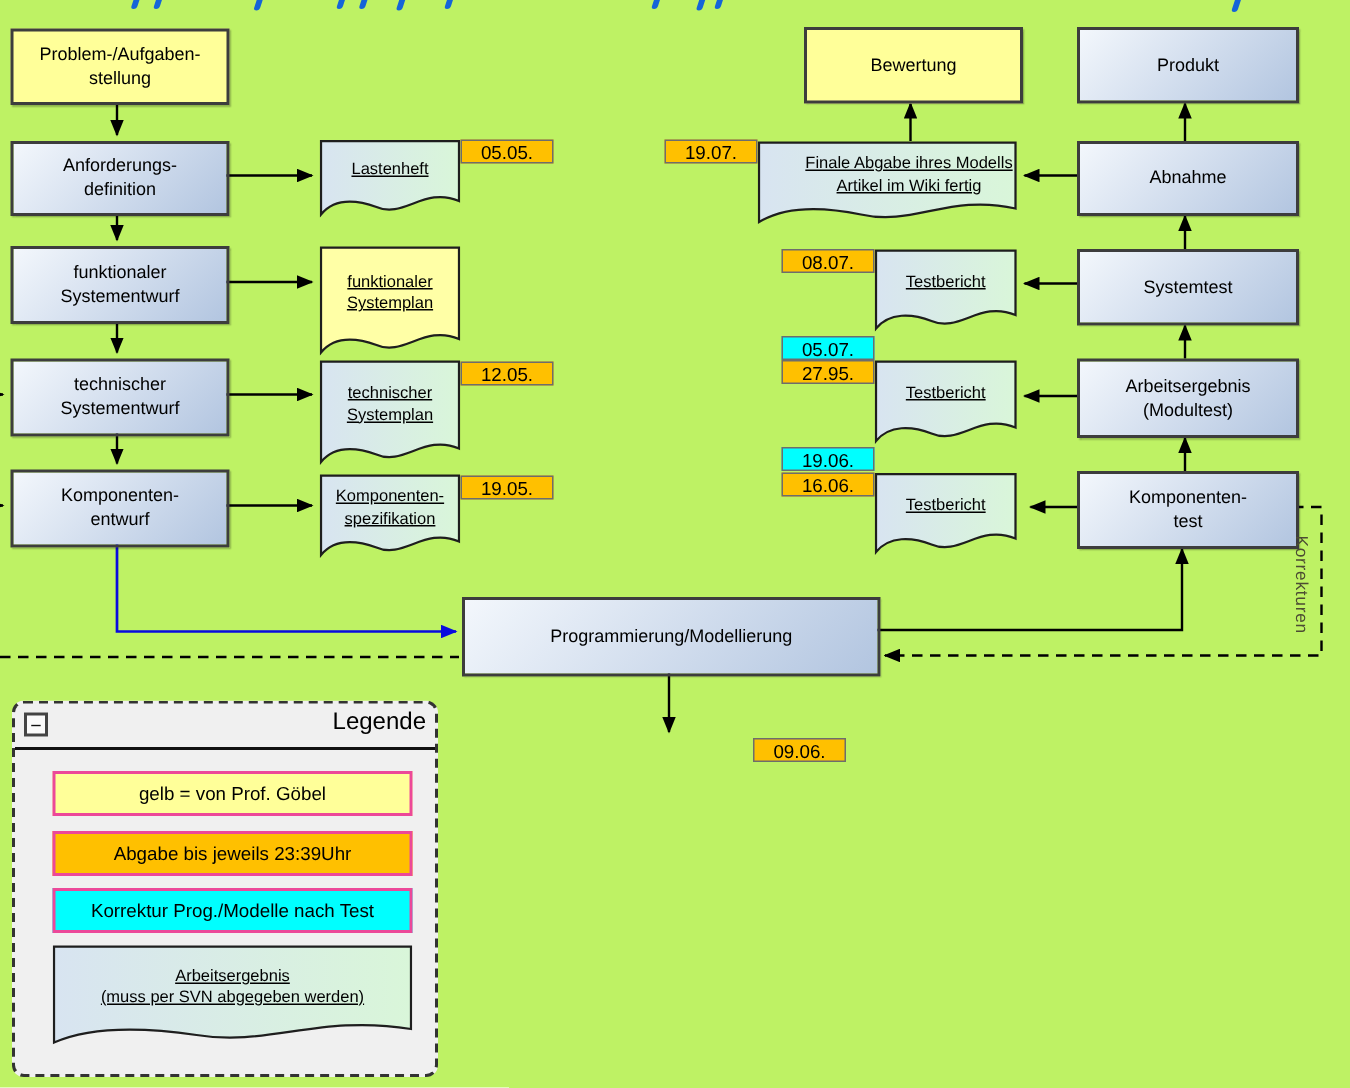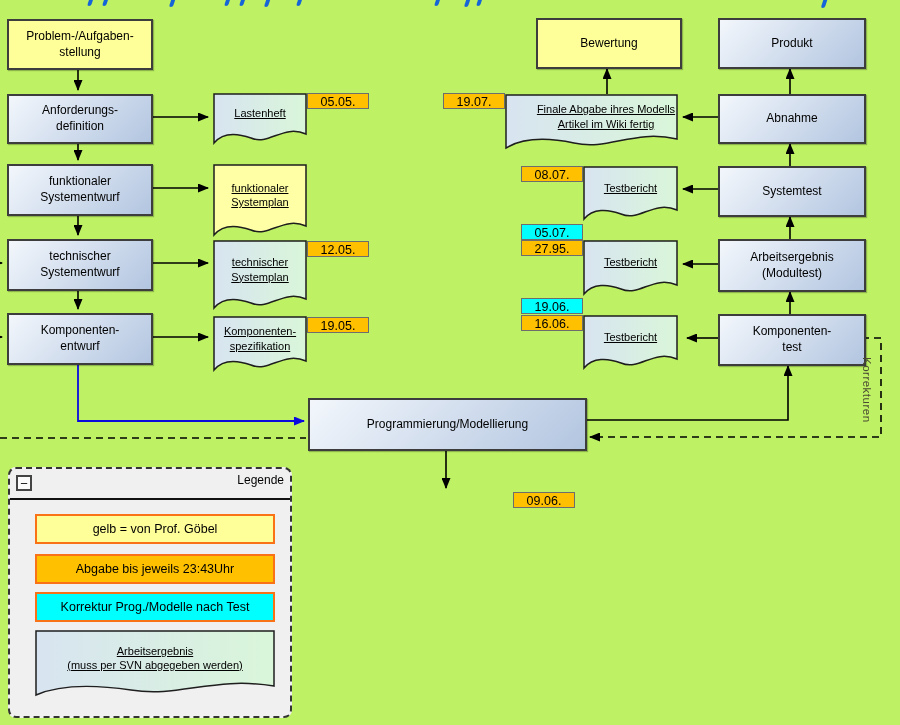--- a/index.html
+++ b/index.html
@@ -35,24 +35,24 @@
   .vlabel{position:absolute;z-index:2;writing-mode:vertical-rl;font-size:11.5px;
           letter-spacing:.5px;color:#4c4c33;}
 
   
   .legend{position:absolute;z-index:2;border:2px dashed #333;border-radius:8px;
           background:#f0f0f0;box-sizing:border-box;}
   .legend-header{position:relative;height:29px;border-bottom:2px solid #111;}
   .legend-collapse{position:absolute;left:6px;top:6px;width:16px;height:16px;padding:0;
           border:2px solid #444;background:#fbfbfb;font-size:13px;line-height:11px;
           text-align:center;cursor:pointer;color:#111;}
-  .legend-title{position:absolute;right:6px;top:4px;font-size:12px;}
+  .legend-title{position:absolute;right:6px;top:4px;font-size:16px;}
   .legend-item{position:absolute;left:25px;width:240px;height:30px;display:flex;
           align-items:center;justify-content:center;font-size:12.5px;
-          border:2px solid #f97316;box-sizing:border-box;text-align:center;}
+          border:2px solid #ec4899;box-sizing:border-box;text-align:center;}
   .legend-item.yellow{background:var(--yellow);}
   .legend-item.orange{background:var(--orange);}
   .legend-item.cyan{background:var(--cyan);}
   .legend .doc{font-size:11px;}
 </style>
 </head>
 <body>
 
 <div class="canvas">
 
@@ -224,31 +224,31 @@
             <stop offset="0" style="stop-color:var(--doc-blue)"></stop>
             <stop offset="1" style="stop-color:var(--doc-green)"></stop>
           </linearGradient>
         </defs>
         <path d="M1,1 L94,1 L94,44 C 70,34 57,56 38,48 C 25,43 10,42 1,53 Z" fill="url(#docgrad7)" stroke="#1e1e1e" stroke-width="1.5"></path>
       </svg>Testbericht</div>
   <div class="tag cyan" style="left:521px;top:298px">19.06.</div>
   <div class="tag orange" style="left:521px;top:315px">16.06.</div>
 
   <div class="pbox" style="left:308px;top:398px;width:275px;height:49px">Programmierung/Modellierung</div>
-  <div class="tag orange" style="left:513px;top:492px">09.06.</div>
+  <div class="tag orange" style="left:502px;top:492px">09.06.</div>
 
   <div class="vlabel" style="left:861px;top:357px">Korrekturen</div>
 
   <div class="legend" style="left:8px;top:467px;width:284px;height:251px">
     <div class="legend-header">
       <button class="legend-collapse">−</button>
       <span class="legend-title">Legende</span>
     </div>
     <div class="legend-item yellow" style="top:45px">gelb = von Prof. Göbel</div>
-    <div class="legend-item orange" style="top:85px">Abgabe bis jeweils 23:43Uhr</div>
+    <div class="legend-item orange" style="top:85px">Abgabe bis jeweils 23:39Uhr</div>
     <div class="legend-item cyan" style="top:123px">Korrektur Prog./Modelle nach Test</div>
     <div class="doc" style="left:25px;top:161px;width:240px;height:67px"><svg class="docsvg" width="240" height="67" viewBox="0 0 240 67">
           <defs>
             <linearGradient id="docgrad9" x1="0" y1="0" x2="1" y2="0">
               <stop offset="0" style="stop-color:var(--doc-blue)"></stop>
               <stop offset="1" style="stop-color:var(--doc-green)"></stop>
             </linearGradient>
           </defs>
           <path d="M1,1 L239,1 L239,56 C 178,46 144,68 96,60 C 62,55 26,54 1,65 Z" fill="url(#docgrad9)" stroke="#1e1e1e" stroke-width="1.5"></path>
         </svg>Arbeitsergebnis

